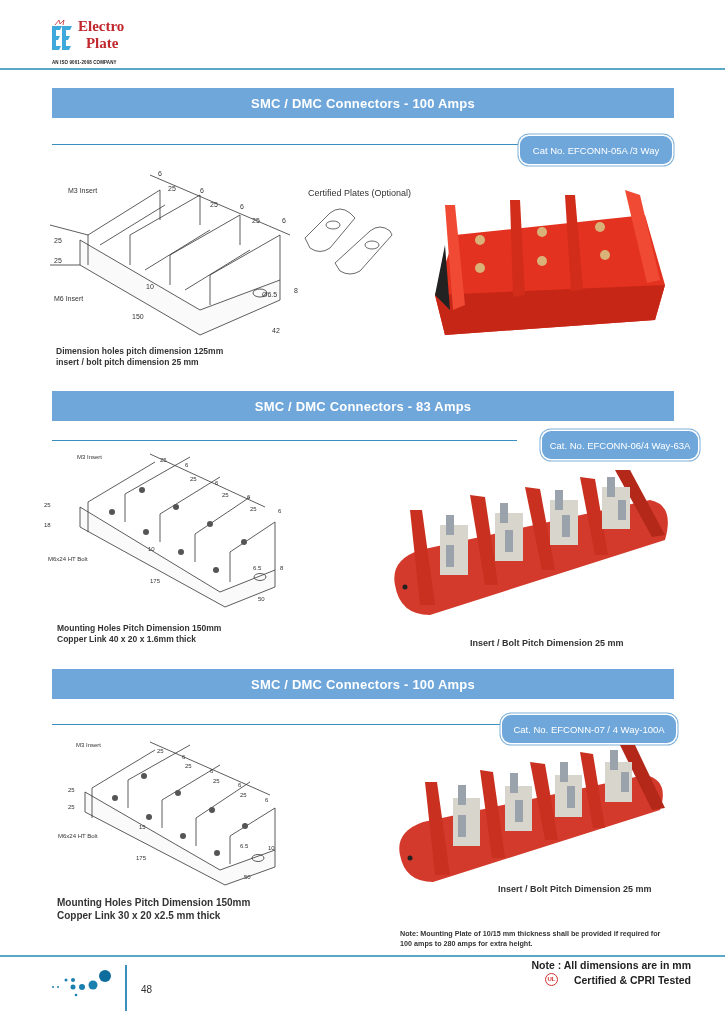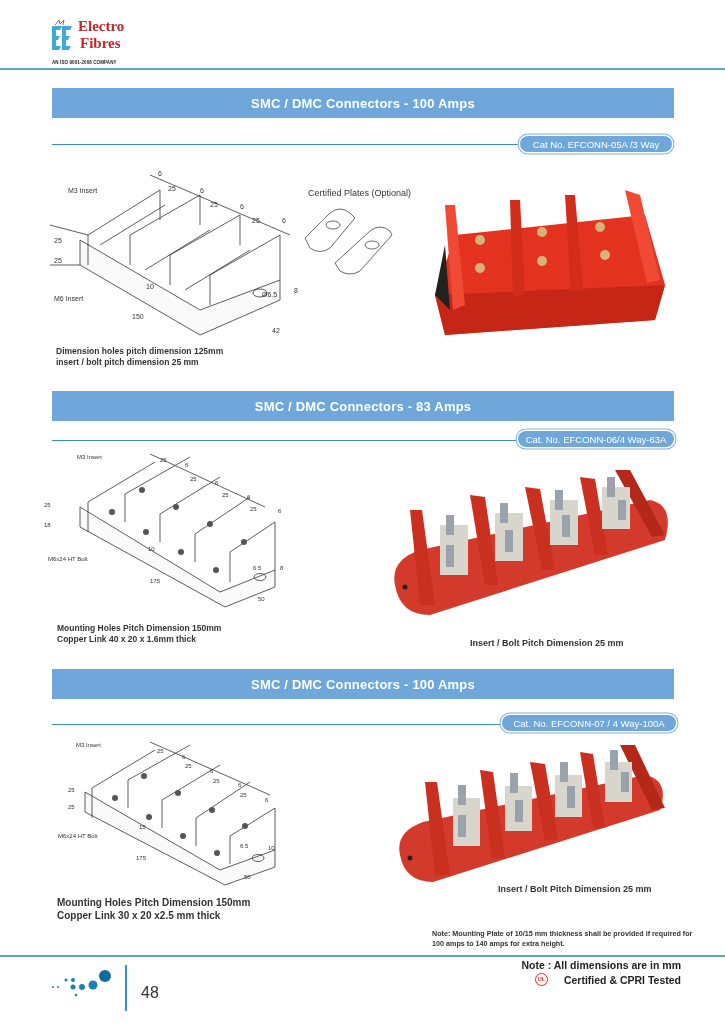--- a/index.html
+++ b/index.html
@@ -2,53 +2,53 @@
 <html><head>
 <meta charset="utf-8">
 <style>
   html, body { margin:0; padding:0; }
   body { width:725px; height:1024px; background:#ffffff; position:relative; overflow:hidden;
          font-family:"Liberation Sans", sans-serif; color:#222; }
   .abs { position:absolute; }
   
   .logo { left:50px; top:14px; width:100px; height:52px; }
   .logo-mark { left:0; top:6px; width:24px; height:38px; }
-  .logo-text { left:28px; top:4px; font-family:"Liberation Serif", serif; font-weight:bold; color:#c0282e; font-size:15px; line-height:17px; }
+  .logo-text { left:28px; top:4px; font-family:"Liberation Serif", serif; font-weight:bold; color:#c0282e; font-size:15px; line-height:17px;text-align:center; }
   .logo-sub { left:2px; top:46px; font-size:4.5px; font-weight:bold; color:#222; white-space:nowrap; letter-spacing:0.1px; }
   .top-rule { left:0; top:68px; width:725px; height:2px; background:#5aa7c6; }
   
   .bar { left:52px; width:622px; height:30px; background:#6fa7db; color:#fff; font-weight:bold; font-size:13px;
          display:flex; align-items:center; justify-content:center; letter-spacing:0.2px; }
   .rule { left:52px; height:1px; background:#3b8fbf; }
   .cat { height:16px; border-radius:9px; background:#6fa7db; color:#fff; font-size:9.5px;
-         display:flex; align-items:center; justify-content:center; box-shadow:0 0 0 1.5px #fff, 0 0 0 2.5px #7fb0d8; white-space:nowrap; padding:0 6px; }
+         display:flex; align-items:center; justify-content:center; box-shadow:0 0 0 1.5px #fff, 0 0 0 2.5px #7fb0d8; white-space:nowrap; padding:6px 6px; }
   .caption { font-size:8.5px; font-weight:bold; color:#333; line-height:11px; }
   .caption2 { font-size:10px; font-weight:bold; color:#333; line-height:13px; }
   .lbl { font-size:7px; color:#333; white-space:nowrap; }
-  .note-small { font-size:7.2px; color:#333; line-height:10px; font-weight:bold;margin-left:32px; }
+  .note-small { font-size:7.2px; color:#333; line-height:10px; font-weight:bold; }
   .bottom-rule { left:0; top:955px; width:725px; height:2px; background:#5aa7c6; }
   .page-div { left:125px; top:965px; width:2px; height:46px; background:#3b8fbf; }
-  .page-num { left:141px; top:984px; font-size:16px; color:#333; }
-  .note-r { right:44px; font-size:10.5px; color:#222; text-align:right; font-weight:bold; }
+  .page-num { left:141px; top:984px; font-size:10px; color:#333; }
+  .note-r { right:34px; font-size:10.5px; color:#222; text-align:right; font-weight:bold; }
   svg { display:block; }
 </style>
 </head>
 <body>
 
 <div class="abs logo">
   <div class="abs logo-mark">
     <svg width="24" height="38" viewBox="0 0 24 38">
       <path d="M2 6 L12 6 L10 10 L6 10 L6 16 L10 16 L8 20 L6 20 L6 26 L11 26 L9 30 L2 30 Z" fill="#3fa9dc"></path>
       <path d="M12 6 L22 6 L20 10 L16 10 L16 16 L20 16 L18 20 L16 20 L16 26 L21 26 L19 30 L12 30 Z" fill="#3fa9dc"></path>
       <path d="M5 5 L9 0 L10 4 L14 0 L13 5" stroke="#c0282e" stroke-width="0.8" fill="none"></path>
     </svg>
   </div>
   <div class="abs logo-text">
     <div>Electro</div>
-    <div style="padding-left:2px">Fibres</div>
+    <div style="padding-left:2px">Plate</div>
   </div>
   <div class="abs logo-sub">AN ISO 9001-2008 COMPANY</div>
 </div>
 <div class="abs top-rule"></div>
 
 <div class="abs bar" style="top:88px">SMC / DMC Connectors - 100 Amps</div>
 <div class="abs rule" style="top:144px;width:480px"></div>
 <div class="abs cat" style="left:520px;top:136px;width:140px">Cat No. EFCONN-05A /3 Way</div>
 
 <div class="abs" style="left:50px;top:165px;width:240px;height:180px">
@@ -114,21 +114,21 @@
         <circle cx="117" cy="47" r="5"></circle>
         <circle cx="117" cy="76" r="5"></circle>
         <circle cx="175" cy="42" r="5"></circle>
         <circle cx="180" cy="70" r="5"></circle>
       </g>
   </svg>
 </div>
 
 <div class="abs bar" style="top:391px">SMC / DMC Connectors - 83 Amps</div>
 <div class="abs rule" style="top:440px;width:465px"></div>
-<div class="abs cat" style="left:518px;top:431px;width:144px">Cat. No. EFCONN-06/4 Way-63A</div>
+<div class="abs cat" style="left:542px;top:431px;width:144px">Cat. No. EFCONN-06/4 Way-63A</div>
 
 <div class="abs" style="left:50px;top:452px;width:240px;height:160px">
   <svg width="240" height="160" viewBox="0 0 240 160">
     <g stroke="#333" stroke-width="0.8" fill="none">
       <path d="M30 55 L170 140 L225 118 L225 135 L175 155 L30 75 Z" fill="#fafafa"></path>
       <path d="M38 50 L38 80 M38 50 L105 10"></path>
       <path d="M75 70 L75 42 L140 5"></path>
       <path d="M110 90 L110 62 L170 25"></path>
       <path d="M145 110 L145 82 L200 45"></path>
       <path d="M180 130 L180 100 L225 70 L225 118"></path>
@@ -272,21 +272,21 @@
         <rect x="215" y="10" width="8" height="20"></rect>
         <rect x="226" y="32" width="8" height="20"></rect>
       </g>
     <circle cx="15" cy="118" r="2.5" fill="#222"></circle>
   </svg>
 </div>
 <div class="abs caption2" style="left:498px;top:883px;font-size:9px">Insert /  Bolt Pitch Dimension 25 mm</div>
 
 <div class="abs note-small" style="left:400px;top:929px">
   <div>Note: Mounting Plate of 10/15 mm thickness shall be provided if required for</div>
-  <div>100 amps to 140 amps for extra height.</div>
+  <div>100 amps to 280 amps for extra height.</div>
 </div>
 <div class="abs bottom-rule"></div>
 
 <div class="abs" style="left:50px;top:965px;width:70px;height:40px">
   <svg width="70" height="40" viewBox="0 0 70 40">
     <g fill="#1b7fb0">
       <circle cx="3" cy="22" r="1"></circle>
         <circle cx="8" cy="22" r="1"></circle>
       <circle cx="16" cy="15" r="1.5"></circle>
         <circle cx="23" cy="15" r="2"></circle>

